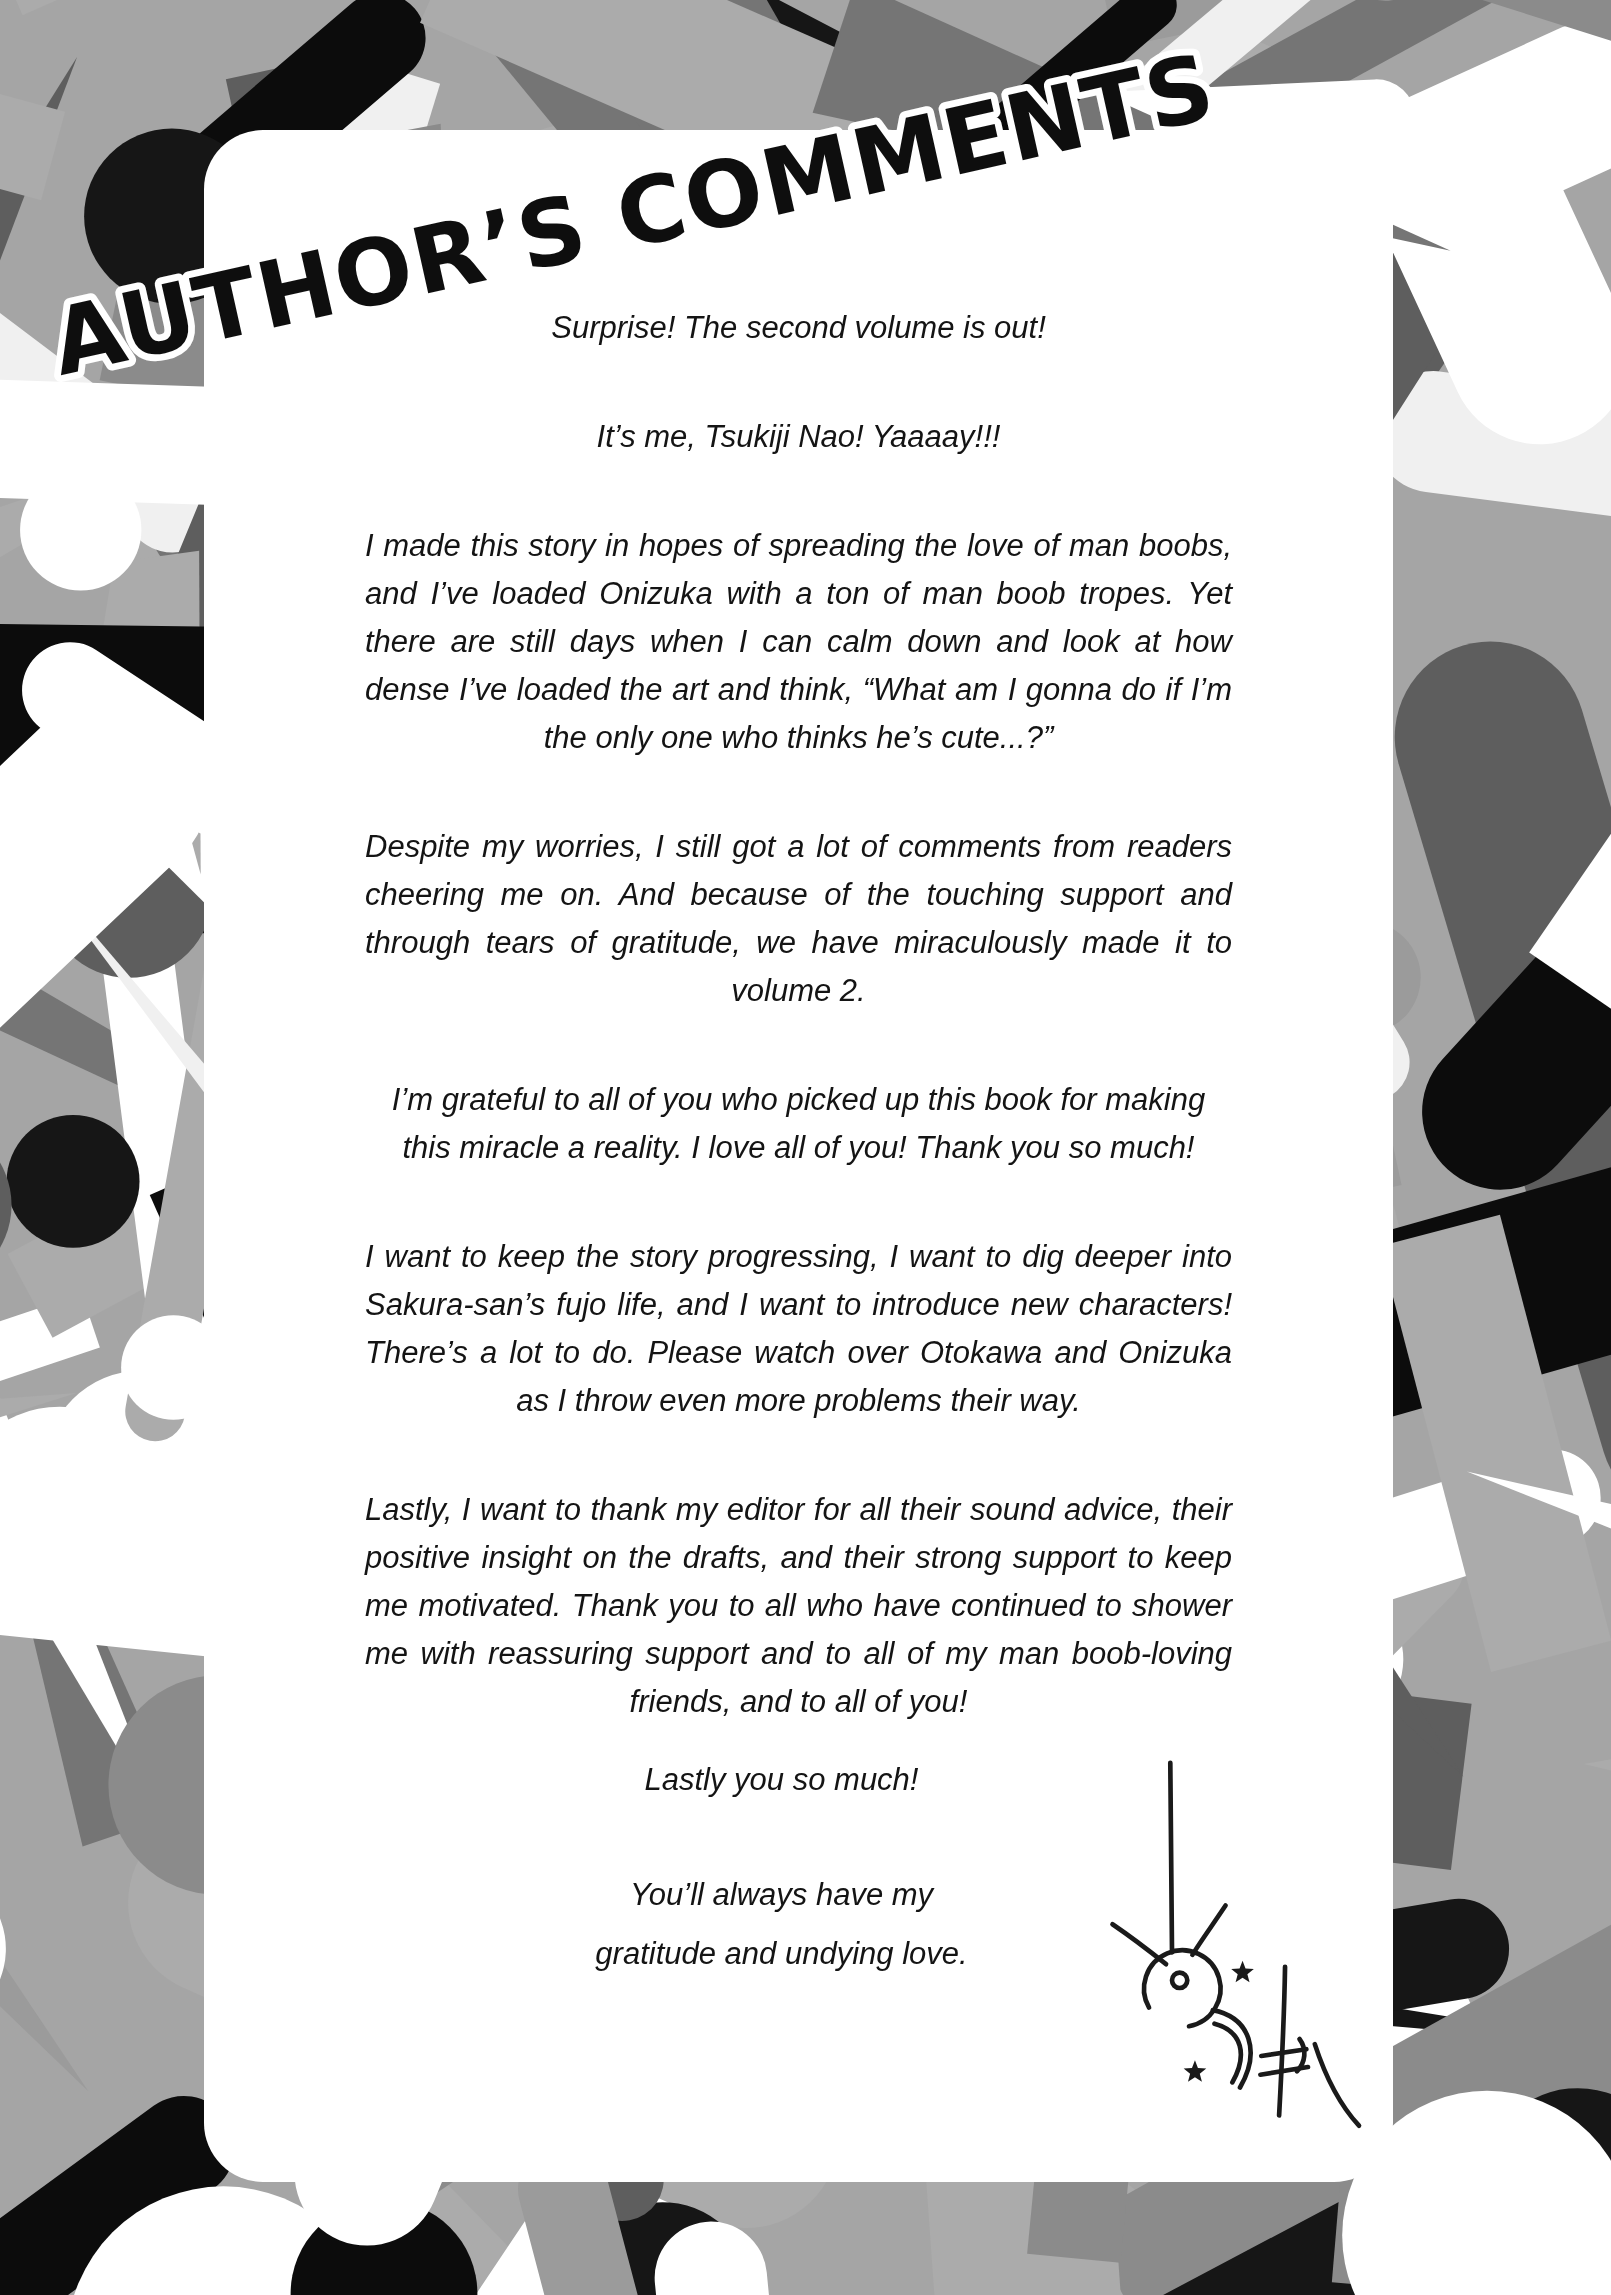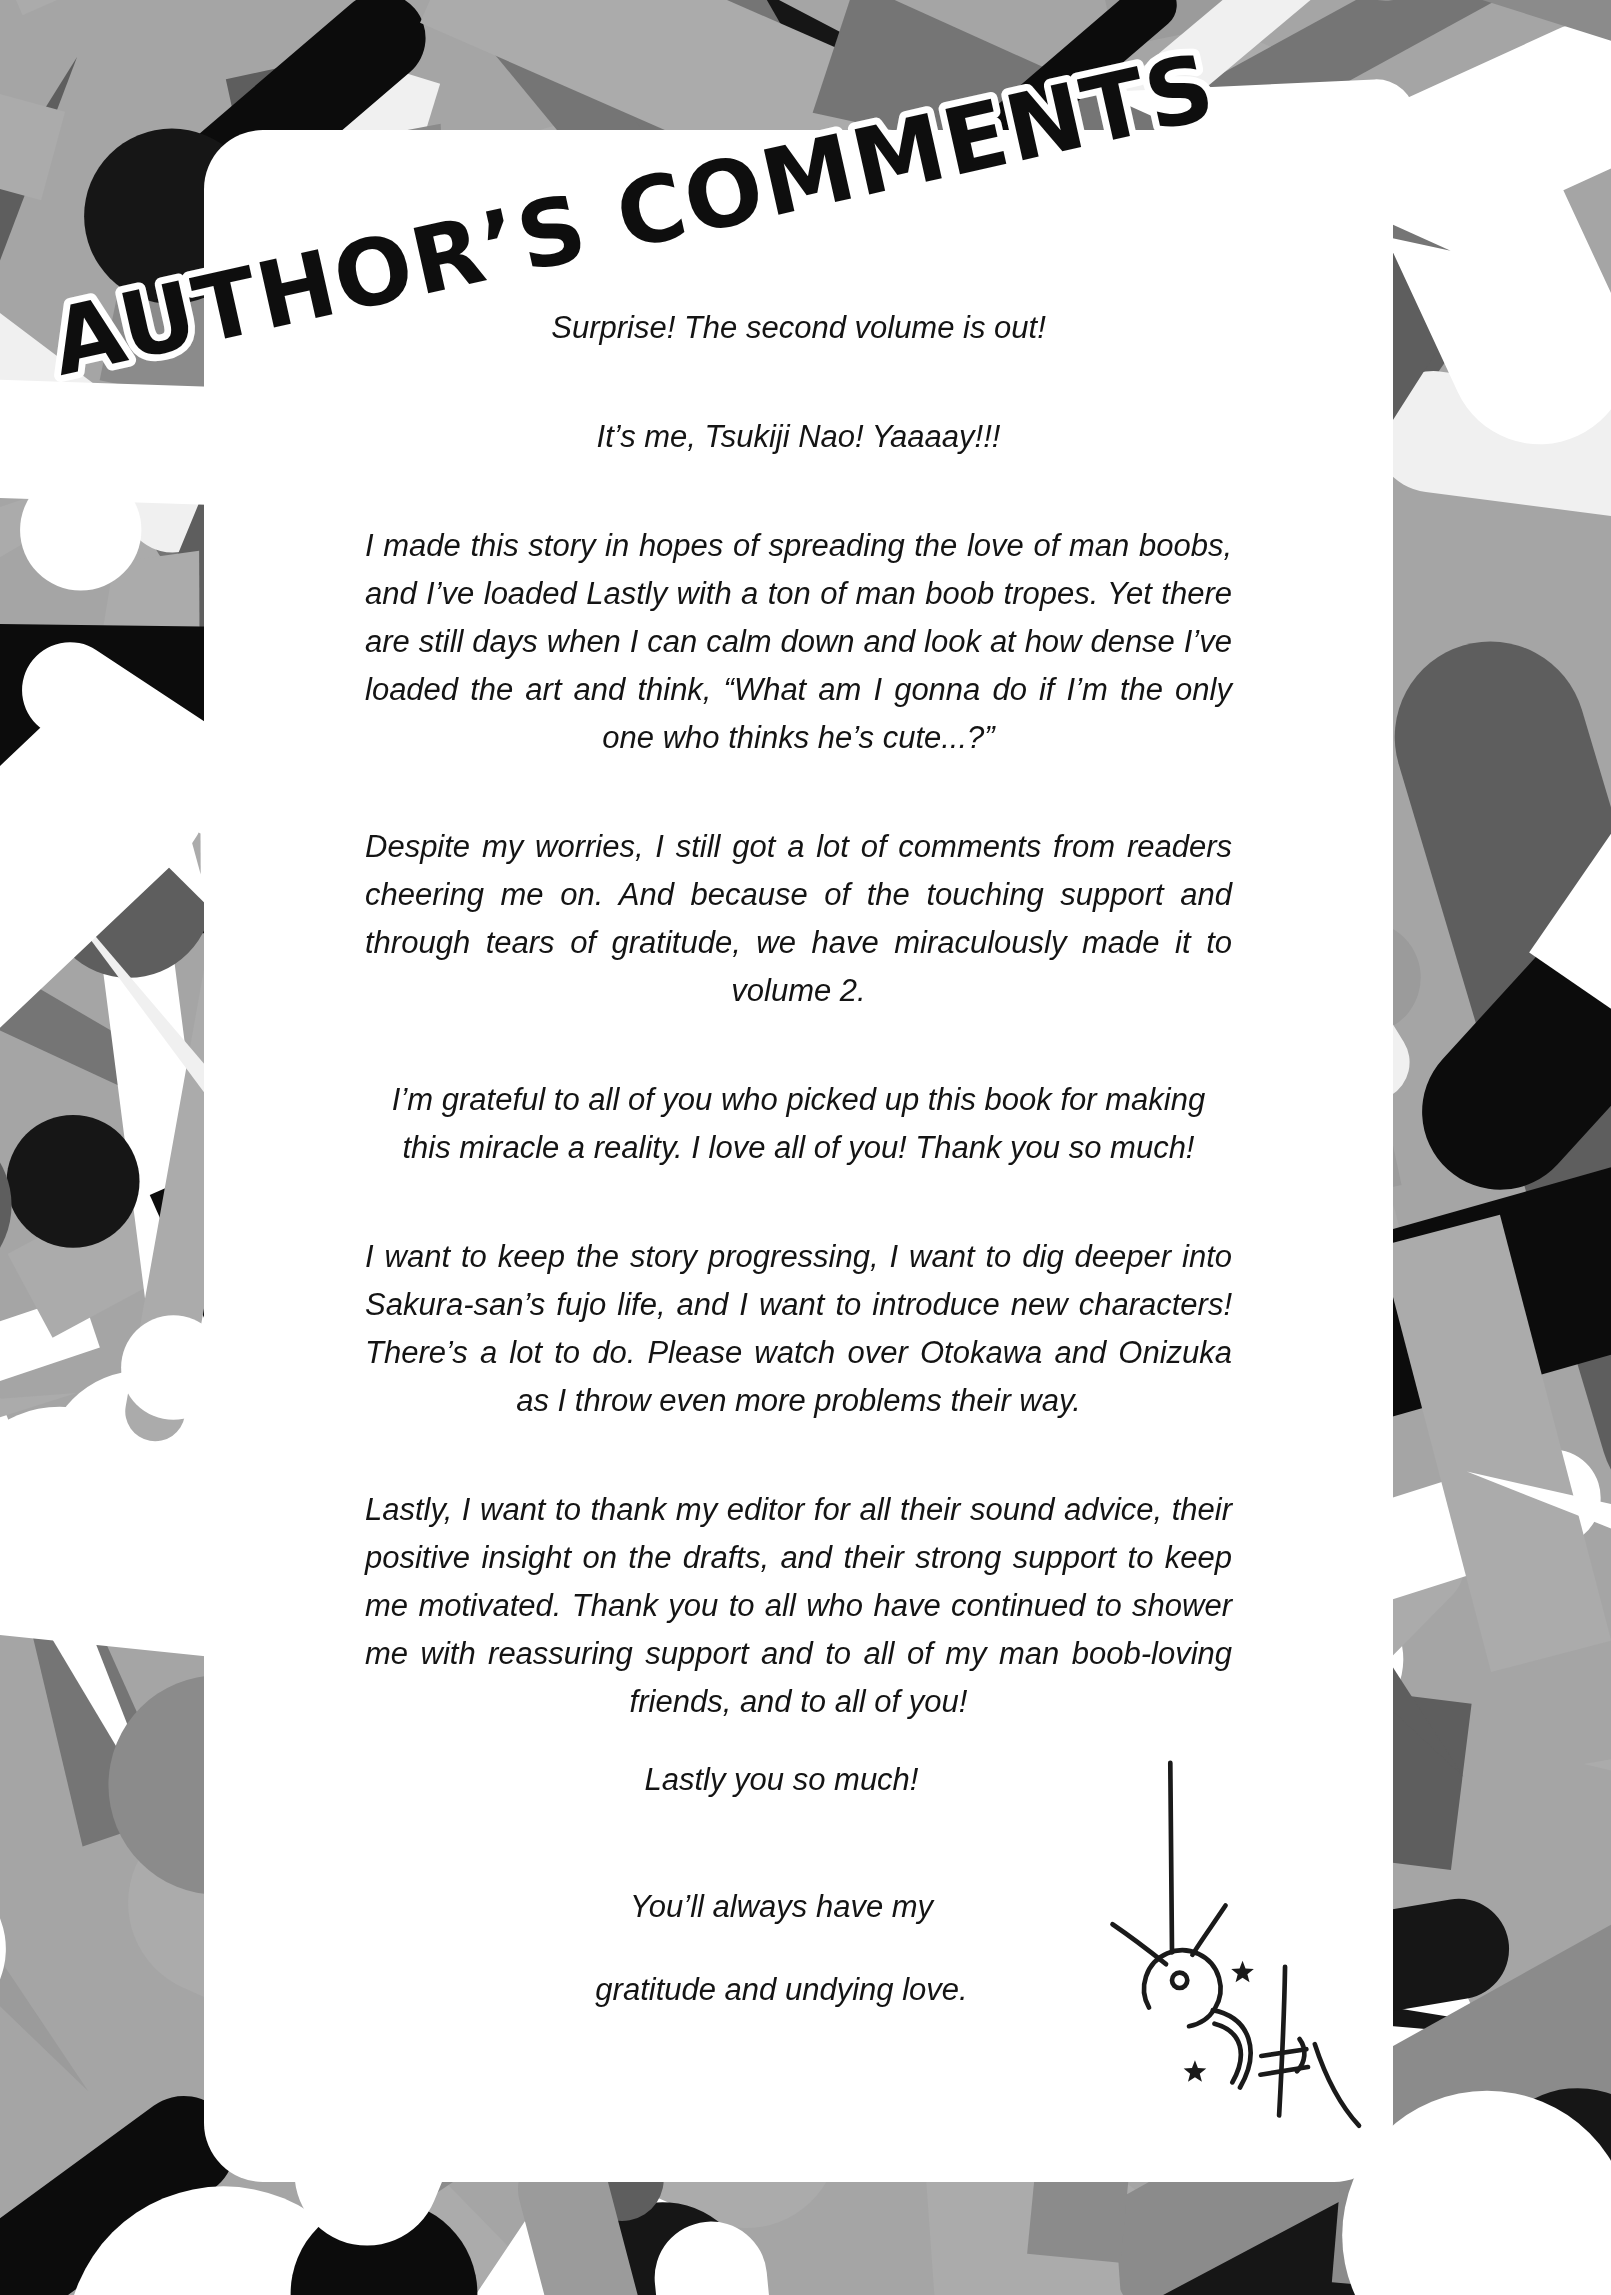--- a/index.html
+++ b/index.html
@@ -13,21 +13,21 @@
   #title-svg text{font-family:"DejaVu Sans","Liberation Sans",sans-serif;
                   font-weight:800;font-size:108px;letter-spacing:2px;
                   fill:#0e0e0e;stroke:#ffffff;stroke-width:16px;
                   paint-order:stroke;stroke-linejoin:round;}
   #text-col{position:absolute;left:365px;top:304px;width:867px;z-index:2;
             color:#141414;font-size:31px;line-height:48px;}
   .para{margin:0 0 61px 0;white-space:pre-line;font-style:italic;}
   .para.center{text-align:center;}
   .para.justify{text-align:justify;text-align-last:center;}
   .para:nth-child(8){margin-top:-31px;transform:translateX(-17px);}
-  .para:nth-child(9){margin-top:20.4px;line-height:83px;transform:translateX(-17px);}
+  .para:nth-child(9){margin-top:20.4px;line-height:59px;transform:translateX(-17px);}
   .para:last-child{margin-bottom:0;}
   #doodle{position:absolute;left:1087px;top:1750px;width:357px;height:408px;z-index:2;}
   #doodle path{fill:none;stroke:#1a1a1a;stroke-width:5.5;stroke-linecap:round;}
   #doodle circle{fill:#ffffff;stroke:#1a1a1a;stroke-width:5.5;}
   #doodle polygon{fill:#1a1a1a;stroke:none;}
 </style>
 </head>
 <body>
 
 <div id="page">
@@ -208,21 +208,21 @@
 
   <div id="panel"></div>
 
   <svg id="title-svg" viewBox="0 0 1480 420">
     <text x="725" y="250" text-anchor="middle" transform="rotate(-12.6 725 210)">AUTHOR’S COMMENTS</text>
   </svg>
 
   <div id="text-col">
       <div class="para center">Surprise! The second volume is out!</div>
       <div class="para center">It’s me, Tsukiji Nao! Yaaaay!!!</div>
-      <div class="para justify">I made this story in hopes of spreading the love of man boobs, and I’ve loaded Lastly with a ton of man boob tropes. Yet there are still days when I can calm down and look at how dense I’ve loaded the art and think, “What am I gonna do if I’m the only one who thinks he’s cute...?”</div>
+      <div class="para justify">I made this story in hopes of spreading the love of man boobs, and I’ve loaded Onizuka with a ton of man boob tropes. Yet there are still days when I can calm down and look at how dense I’ve loaded the art and think, “What am I gonna do if I’m the only one who thinks he’s cute...?”</div>
       <div class="para justify">Despite my worries, I still got a lot of comments from readers cheering me on. And because of the touching support and through tears of gratitude, we have miraculously made it to volume 2.</div>
       <div class="para center">I’m grateful to all of you who picked up this book for making this miracle a reality. I love all of you! Thank you so much!</div>
       <div class="para justify">I want to keep the story progressing, I want to dig deeper into Sakura-san’s fujo life, and I want to introduce new characters! There’s a lot to do. Please watch over Otokawa and Onizuka as I throw even more problems their way.</div>
       <div class="para justify">Lastly, I want to thank my editor for all their sound advice, their positive insight on the drafts, and their strong support to keep me motivated. Thank you to all who have continued to shower me with reassuring support and to all of my man boob-loving friends, and to all of you!</div>
       <div class="para center">Lastly you so much!</div>
       <div class="para center">You’ll always have my
 gratitude and undying love.</div>
     </div>
 
   <svg id="doodle" viewBox="0 0 420 480">

